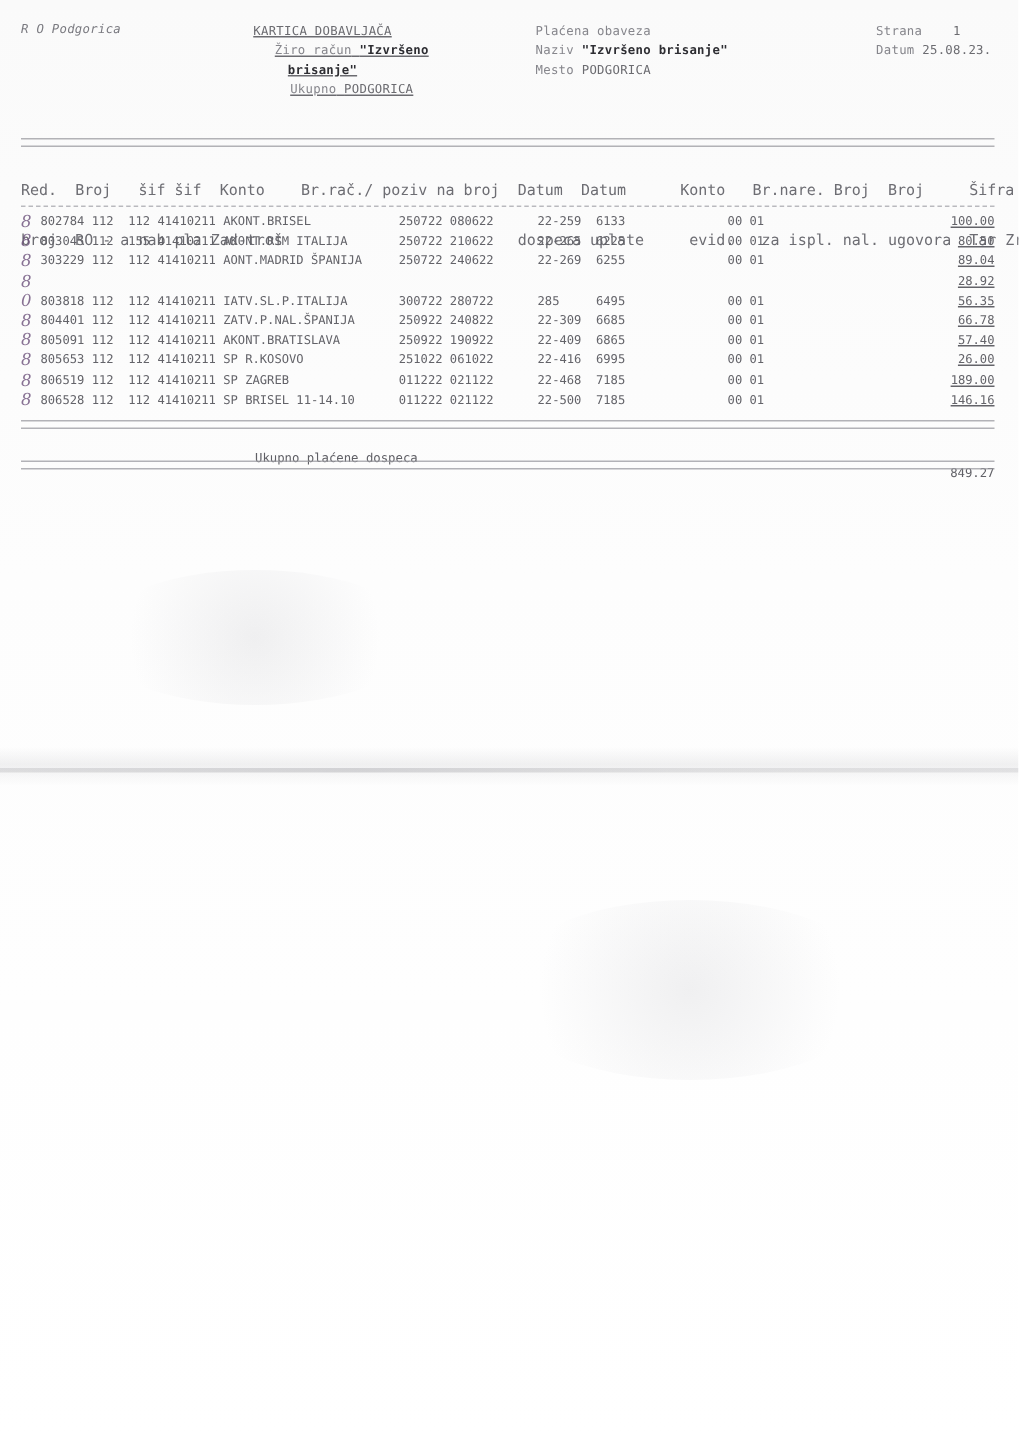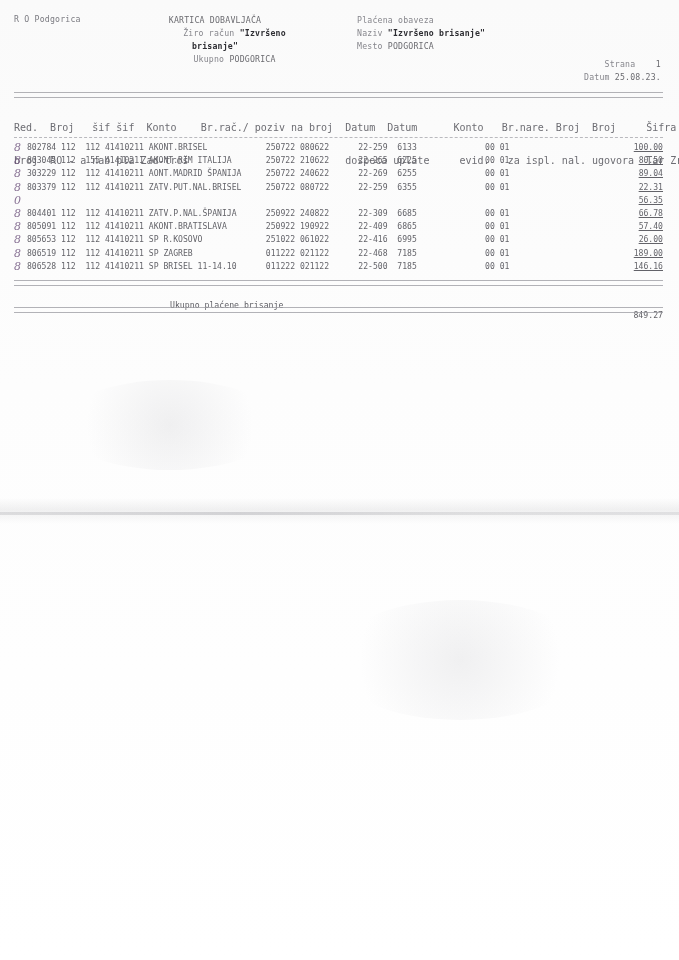--- a/index.html
+++ b/index.html
@@ -58,39 +58,39 @@
     left: 0;
     right: 0;
     height: 60px;
     font-size: 8.2px;
     letter-spacing: 0.2px;
   }
   .hdr .left {
     position: absolute;
     left: 14px; top: 0;
     color: #7a7a80;
+    font-style: italic;
   }
   .hdr .c1 {
     position: absolute;
     left: 120px; top: 0;
     width: 190px;
     text-align: center;
     line-height: 13px;
+    text-decoration: underline;
   }
   .hdr .c2 {
     position: absolute;
     left: 318px; top: 0;
     line-height: 13px;
   }
   .hdr .c3 {
     position: absolute;
     right: 18px; top: 0;
-    text-align: right;
     line-height: 13px;
-    margin-top: 44px;
   }
   .bold-dark { color: #2e2e33; font-weight: bold; }
   .lbl { color: #86868c; padding-left: 39px; }
 
   
   .dbl-rule {
     position: absolute;
     left: 14px;
     right: 16px;
     height: 4px;
@@ -240,25 +240,25 @@
       <span class="txt">803045 112  155 41410211 AKONT.RIM ITALIJA       250722 210622      22-265  6225              00 01</span>
       <span class="amt">80.50</span>
     </div>
     <div class="row">
       <span class="mark">8</span>
       <span class="txt">303229 112  112 41410211 AONT.MADRID ŠPANIJA     250722 240622      22-269  6255              00 01</span>
       <span class="amt">89.04</span>
     </div>
     <div class="row">
       <span class="mark">8</span>
-      <span class="txt">803379 112  112 41410211 ZATV.PUT.NAL.BRISEL     250722 080722      22-259  6355              00 01</span>
-      <span class="amt">22.31</span>
+      <span class="amt">28.92</span>
     </div>
     <div class="row">
       <span class="mark">0</span>
+      <span class="txt">803818 112  112 41410211 IATV.SL.P.ITALIJA       300722 280722      285     6495              00 01</span>
       <span class="amt">56.35</span>
     </div>
     <div class="row">
       <span class="mark">8</span>
       <span class="txt">804401 112  112 41410211 ZATV.P.NAL.ŠPANIJA      250922 240822      22-309  6685              00 01</span>
       <span class="amt">66.78</span>
     </div>
     <div class="row">
       <span class="mark">8</span>
       <span class="txt">805091 112  112 41410211 AKONT.BRATISLAVA        250922 190922      22-409  6865              00 01</span>
@@ -277,19 +277,19 @@
     <div class="row">
       <span class="mark">8</span>
       <span class="txt">806528 112  112 41410211 SP BRISEL 11-14.10      011222 021122      22-500  7185              00 01</span>
       <span class="amt">146.16</span>
     </div>
   </div>
 
   <div class="dbl-rule" style="top:280px;"></div>
 
   <div class="total">
-    <span class="lab">Ukupno plaćene brisanje</span>
+    <span class="lab">Ukupno plaćene dospeca</span>
     <span class="val">849.27</span>
   </div>
 
   <div class="dbl-rule" style="top:307px;"></div>
 
 </div>
 
 </body></html>

